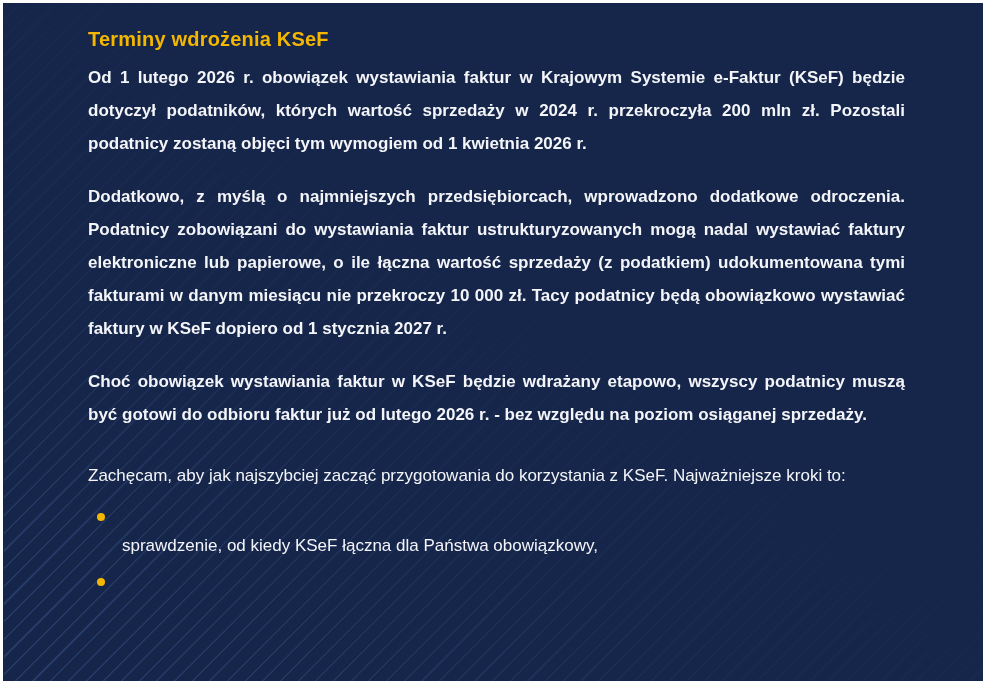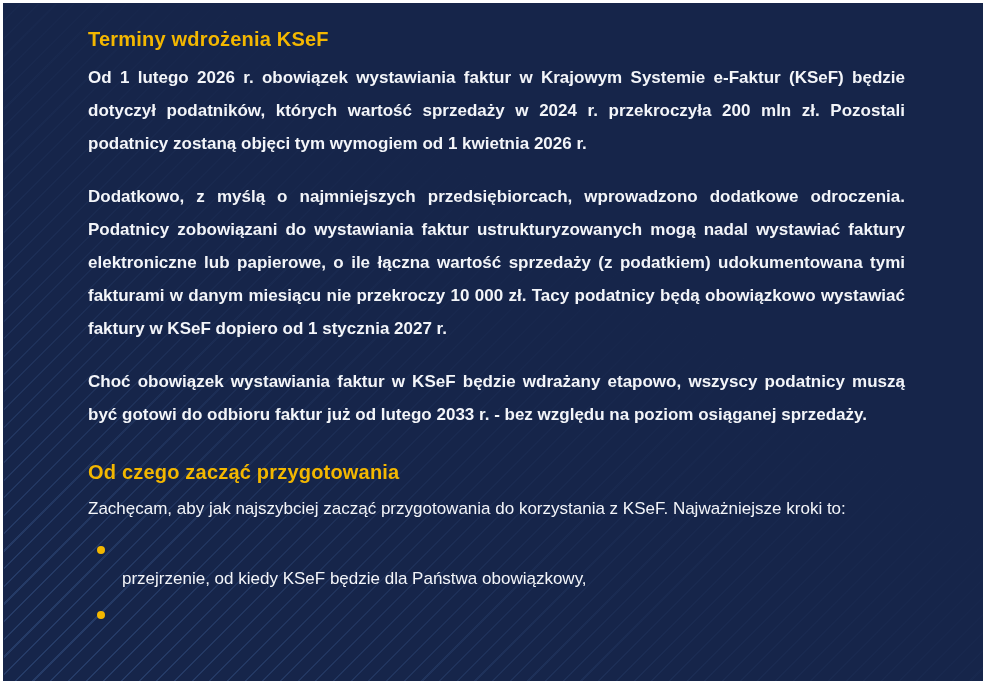--- a/index.html
+++ b/index.html
@@ -100,30 +100,29 @@
 <div class="page">
   <div class="stripes"></div>
   <div class="stripes-cover"></div>
 
   <div class="content">
 
     <div class="section-1">
       <h1 class="section-heading">Terminy wdrożenia KSeF</h1>
       <p class="para">Od 1 lutego 2026 r. obowiązek wystawiania faktur w Krajowym Systemie e-Faktur (KSeF) będzie dotyczył podatników, których wartość sprzedaży w 2024 r. przekroczyła 200 mln zł. Pozostali podatnicy zostaną objęci tym wymogiem od 1 kwietnia 2026 r.</p>
       <p class="para">Dodatkowo, z myślą o najmniejszych przedsiębiorcach, wprowadzono dodatkowe odroczenia. Podatnicy zobowiązani do wystawiania faktur ustrukturyzowanych mogą nadal wystawiać faktury elektroniczne lub papierowe, o ile łączna wartość sprzedaży (z podatkiem) udokumentowana tymi fakturami w danym miesiącu nie przekroczy 10 000 zł. Tacy podatnicy będą obowiązkowo wystawiać faktury w KSeF dopiero od 1 stycznia 2027 r.</p>
-      <p class="para">Choć obowiązek wystawiania faktur w KSeF będzie wdrażany etapowo, wszyscy podatnicy muszą być gotowi do odbioru faktur już od lutego 2033 r. - bez względu na poziom osiąganej sprzedaży.</p>
+      <p class="para">Choć obowiązek wystawiania faktur w KSeF będzie wdrażany etapowo, wszyscy podatnicy muszą być gotowi do odbioru faktur już od lutego 2026 r. - bez względu na poziom osiąganej sprzedaży.</p>
     </div>
 
     <div class="section-2">
-      <h1 class="section-heading">Od czego zacząć przygotowania</h1>
       <p class="intro">Zachęcam, aby jak najszybciej zacząć przygotowania do korzystania z KSeF. Najważniejsze kroki to:</p>
 
       <ul class="bullet-list">
         <li>
-          <span class="bullet-dot"></span><span>przejrzenie, od kiedy KSeF będzie dla Państwa obowiązkowy,</span>
+          <span class="bullet-dot"></span><span>sprawdzenie, od kiedy KSeF łączna dla Państwa obowiązkowy,</span>
         </li>
         <li>
           <span class="bullet-dot"></span>
         </li>
 
       </ul>
     </div>
 
   </div>
 </div>

